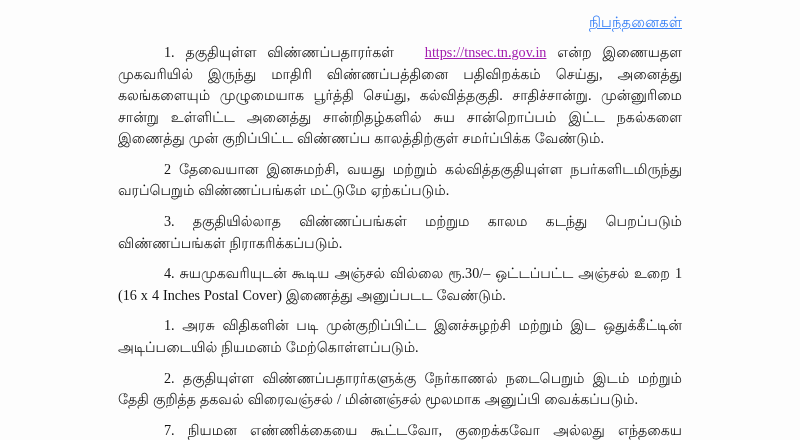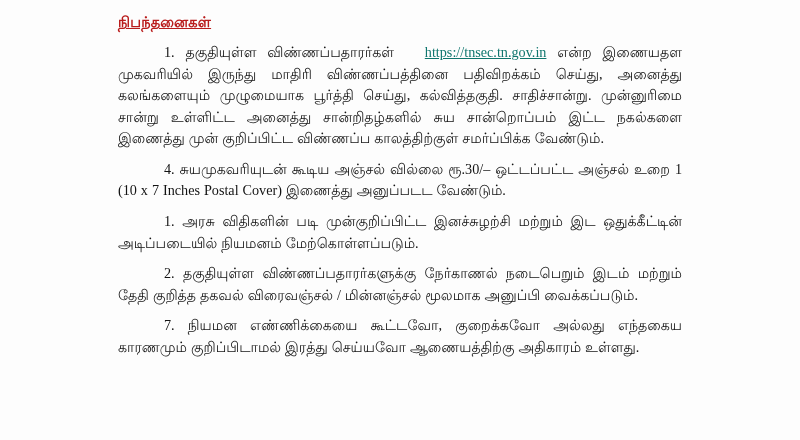--- a/index.html
+++ b/index.html
@@ -16,59 +16,61 @@
   }
   .page {
     position: relative;
     width: 800px;
     height: 440px;
     background: #fdfdfd;
     box-sizing: border-box;
     padding: 10px 118px 0 118px;
   }
   .doc-title {
-    text-align: left;
+    text-align: right;
     font-size: 14.5px;
-    font-weight: 700;
+    font-weight: 400;
     text-decoration: underline;
     letter-spacing: 0.2px;
     margin: 4px 0 10px 0;
-    color: #b91c1c;
+    color: #3b82f6;
   }
   .para {
     font-size: 14.2px;
     line-height: 1.52;
     text-align: justify;
     text-justify: inter-word;
     margin: 0 0 9px 0;
     color: #131313;
     word-spacing: 0.4px;
   }
   .para.indent {
     text-indent: 46px;
   }
   .para .lnk {
-    color: #0f766e;
+    color: #a21caf;
     text-decoration: underline;
     text-underline-offset: 1px;
     margin-left: 20px;
   }
 </style>
 </head>
 <body>
 
 <div class="page">
 
   <div class="doc-title">நிபந்தனைகள்</div>
 
   <p class="para indent"><span>1.    தகுதியுள்ள   விண்ணப்பதாரர்கள்   </span><a class="lnk" href="#">https://tnsec.tn.gov.in</a><span>   என்ற   இணையதள முகவரியில் இருந்து மாதிரி விண்ணப்பத்தினை பதிவிறக்கம் செய்து, அனைத்து கலங்களையும் முழுமையாக பூர்த்தி செய்து, கல்வித்தகுதி. சாதிச்சான்று. முன்னுரிமை சான்று உள்ளிட்ட அனைத்து சான்றிதழ்களில் சுய சான்றொப்பம் இட்ட நகல்களை இணைத்து முன் குறிப்பிட்ட விண்ணப்ப காலத்திற்குள் சமர்ப்பிக்க வேண்டும்.</span></p>
 
+  <p class="para indent">2 தேவையான இனசுமற்சி, வயது மற்றும் கல்வித்தகுதியுள்ள நபர்களிடமிருந்து வரப்பெறும் விண்ணப்பங்கள் மட்டுமே ஏற்கப்படும்.</p>
 
+  <p class="para indent">3.     தகுதியில்லாத     விண்ணப்பங்கள்     மற்றும     காலம     கடந்து     பெறப்படும் விண்ணப்பங்கள் நிராகரிக்கப்படும்.</p>
 
-  <p class="para indent">4. சுயமுகவரியுடன் கூடிய அஞ்சல் வில்லை ரூ.30/– ஒட்டப்பட்ட அஞ்சல் உறை 1 (10 x 7 Inches Postal Cover) இணைத்து அனுப்படட வேண்டும்.</p>
+  <p class="para indent">4. சுயமுகவரியுடன் கூடிய அஞ்சல் வில்லை ரூ.30/– ஒட்டப்பட்ட அஞ்சல் உறை 1 (16 x 4 Inches Postal Cover) இணைத்து அனுப்படட வேண்டும்.</p>
 
   <p class="para indent">1. அரசு விதிகளின் படி முன்குறிப்பிட்ட இனச்சுழற்சி மற்றும் இட ஒதுக்கீட்டின் அடிப்படையில் நியமனம் மேற்கொள்ளப்படும்.</p>
 
   <p class="para indent">2. தகுதியுள்ள விண்ணப்பதாரர்களுக்கு நேர்காணல் நடைபெறும் இடம் மற்றும் தேதி குறித்த தகவல் விரைவஞ்சல் / மின்னஞ்சல் மூலமாக அனுப்பி வைக்கப்படும்.</p>
 
   <p class="para indent">7. நியமன எண்ணிக்கையை கூட்டவோ, குறைக்கவோ அல்லது எந்தகைய காரணமும் குறிப்பிடாமல் இரத்து செய்யவோ ஆணையத்திற்கு அதிகாரம் உள்ளது.</p>
 
 </div>
 
 </body></html>

